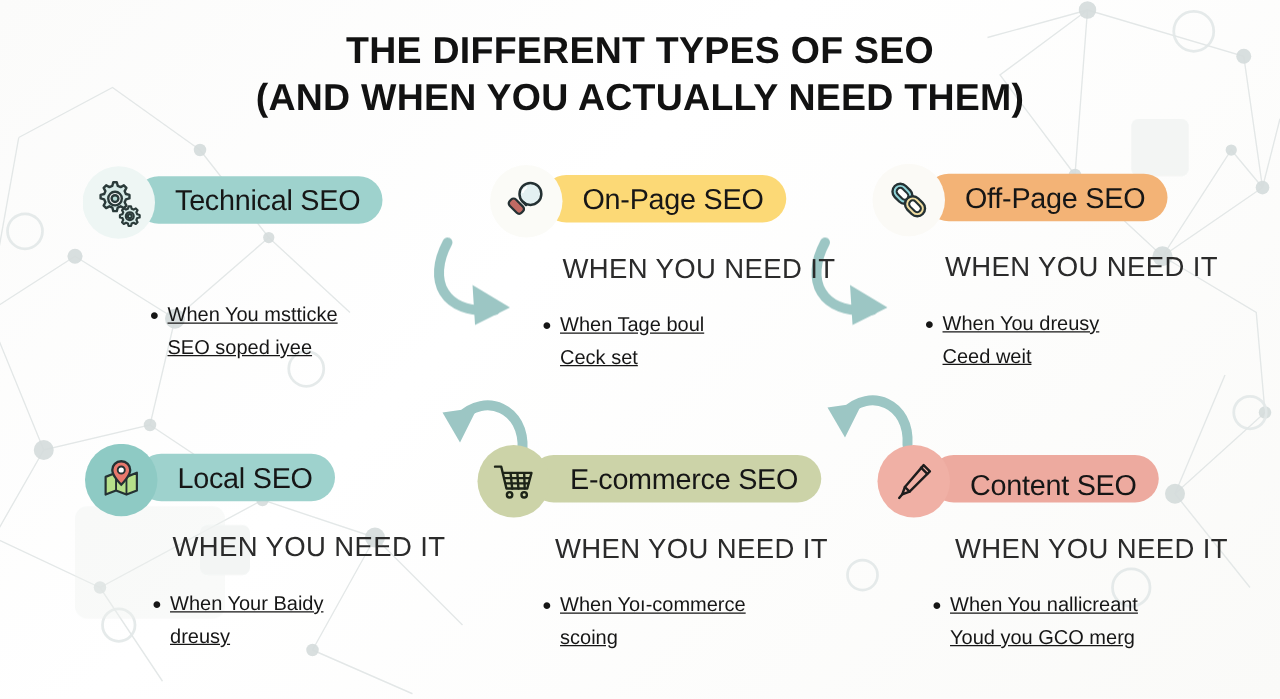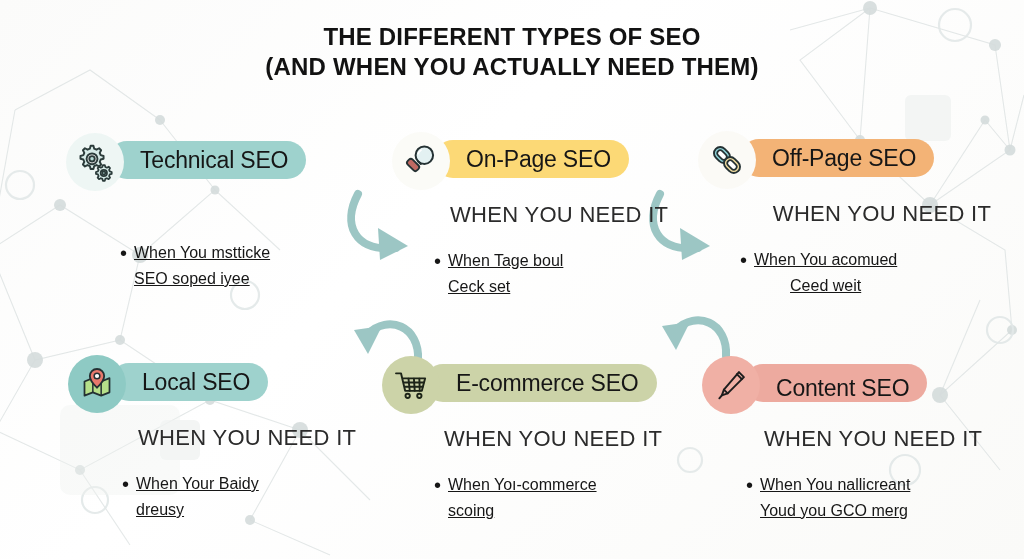--- a/index.html
+++ b/index.html
@@ -38,21 +38,21 @@
     position: absolute;
     top: 22px;
     left: 0;
     width: 1024px;
     text-align: center;
     z-index: 5;
   }
   .title-line {
     font-family: "Liberation Sans", sans-serif;
     font-weight: bold;
-    font-size: 24px;
+    font-size: 30px;
     letter-spacing: 0.2px;
     color: #121212;
     line-height: 1.25;
     white-space: nowrap;
   }
 
   
   .card {
     position: absolute;
     z-index: 4;
@@ -258,40 +258,40 @@
       </div>
     </div>
     <div class="when-label" style="margin-top:10px; margin-left:58px;">WHEN YOU NEED IT</div>
     <div class="bullet-row" style="margin-top:20px; margin-left:42px;">
       <span class="bullet-dot">•</span>
       <span class="bullet-text">When Tage boul
 Ceck set</span>
     </div>
   </div>
 
-  <div class="card" style="left:698px; top:131px; width:310px;text-align:center;">
+  <div class="card" style="left:698px; top:131px; width:310px;">
     <div class="card-head">
       <div class="pill" style="background:#f3b376;">
         <span class="pill-label">Off-Page SEO</span>
       </div>
       <div class="icon-circle" style="background:#fbfaf6;">
         <svg viewBox="0 0 48 48" width="40" height="40">
           <g transform="rotate(-45 24 24)">
             <rect x="16.5" y="5" width="15" height="21" rx="7.5" fill="#8fd3d8" stroke="#243133" stroke-width="2.3"></rect>
             <rect x="16.5" y="22" width="15" height="21" rx="7.5" fill="#f0dca0" stroke="#243133" stroke-width="2.3"></rect>
             <rect x="20.5" y="9" width="7" height="13" rx="3.5" fill="#ffffff" stroke="#243133" stroke-width="2"></rect>
             <rect x="20.5" y="26" width="7" height="13" rx="3.5" fill="#ffffff" stroke="#243133" stroke-width="2"></rect>
           </g>
         </svg>
       </div>
     </div>
     <div class="when-label" style="margin-top:10px; margin-left:58px;">WHEN YOU NEED IT</div>
     <div class="bullet-row" style="margin-top:20px; margin-left:42px;">
       <span class="bullet-dot">•</span>
-      <span class="bullet-text">When You acomued
+      <span class="bullet-text">When You dreusy
 Ceed weit</span>
     </div>
   </div>
 
   <div class="card" style="left:68px; top:355px; width:300px;">
     <div class="card-head">
       <div class="pill" style="background:#9ed2cd;align-items:center;">
         <span class="pill-label">Local SEO</span>
       </div>
       <div class="icon-circle" style="background:#8ecac4;">

